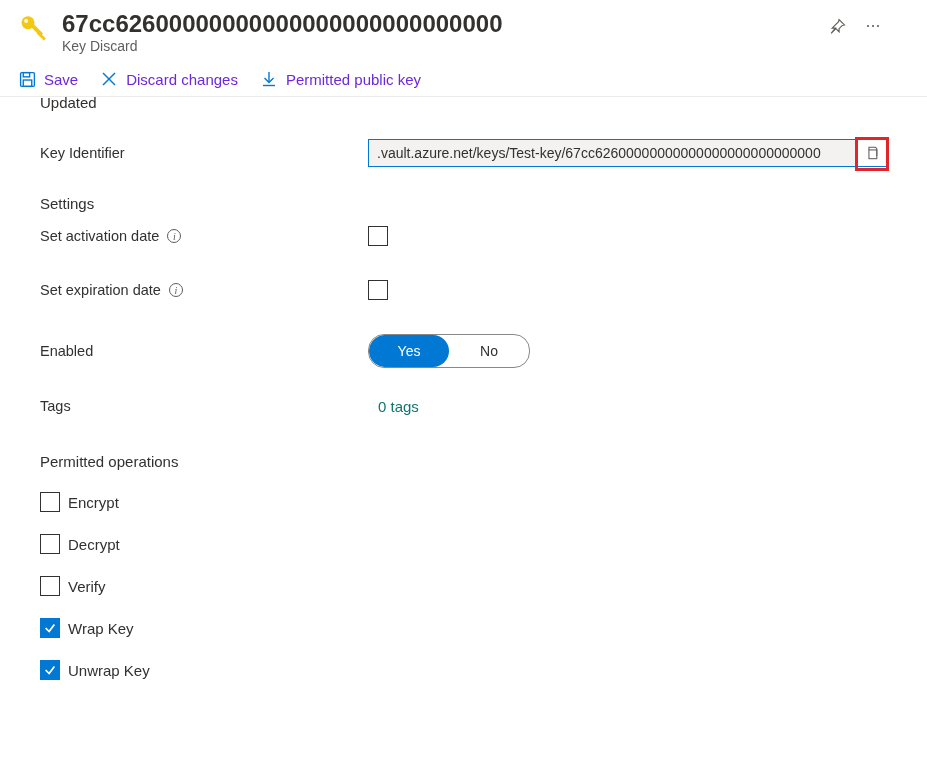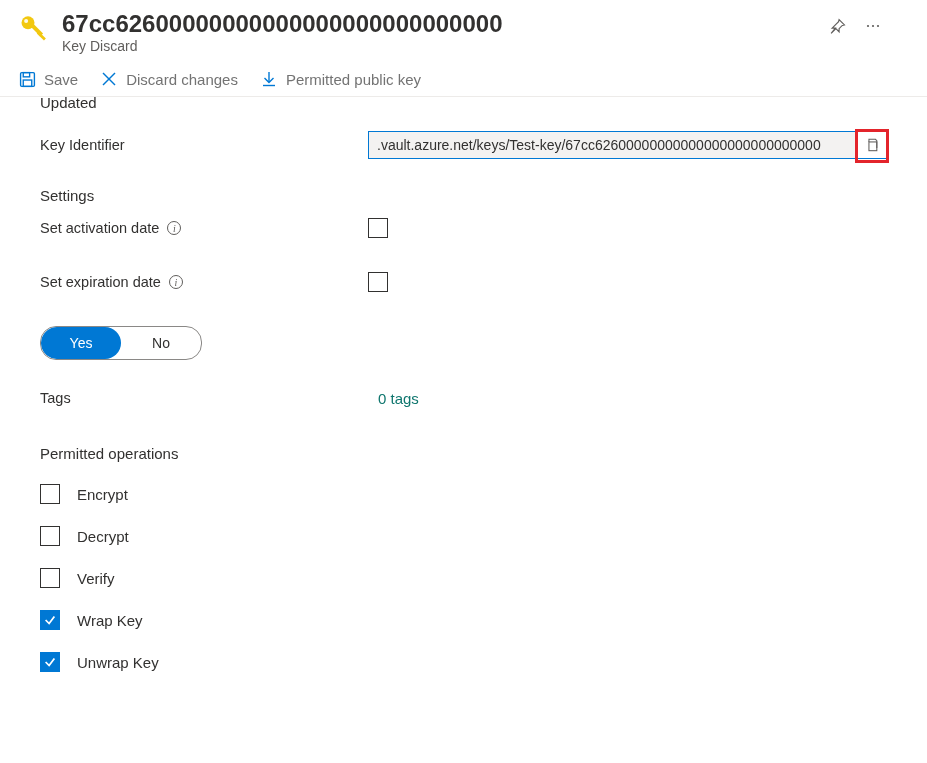--- a/index.html
+++ b/index.html
@@ -56,21 +56,21 @@
     align-items: center;
     padding: 10px 18px 8px 18px;
     gap: 22px;
     border-bottom: 1px solid #EDEBE9;
   }
   .toolbar-btn {
     display: flex;
     align-items: center;
     gap: 8px;
     cursor: pointer;
-    color: #737373;
+    color: #6d28d9;
     font-size: 15px;
     justify-content: space-between;
   }
   .toolbar-btn .tb-icon {
     color: #0078D4;
     width: 18px; height: 18px;
     display:flex; align-items:center; justify-content:center;
   }
   .content {
     padding: 0 40px 20px 40px;
@@ -90,21 +90,21 @@
   .row-label {
     width: 328px;
     font-size: 14.5px;
     color: #323130;
     flex-shrink: 0;
     display: flex;
     align-items: center;
     gap: 8px;
   }
   .row-value { flex: 1; display:flex; align-items:center; }
-  .key-id-row { margin-top: 20px; align-items:center; }
+  .key-id-row { margin-top: 28px; align-items:center; }
   .key-id-wrap {
     flex: 1;
     display: flex;
     align-items: stretch;
     border: 1px solid #0078D4;
     background: #fff;
     height: 28px;
   }
   .key-id-input {
     flex: 1;
@@ -161,21 +161,21 @@
     flex:1; display:flex; align-items:center; justify-content:center;
     font-size:14px;
   }
   .toggle-opt.active {
     background:#0078D4; color:#fff; border-radius:16px;
   }
   .tags-link { color:#0f766e; cursor:pointer; font-size:15px; margin-left:10px;}
   .perm-heading { font-size:15px; color:#323130; margin-top:38px; }
   .perm-list { margin-top:4px; }
   .perm-item {
-    display:flex; align-items:center; gap:17px;
+    display:flex; align-items:center; gap:8px;
     margin-top:22px;
     cursor:pointer;
   }
   .perm-item .label { font-size:15px; color:#323130; }
 </style>
 </head>
 <body>
 
 <div class="header">
   <div class="header-icon">
@@ -281,20 +281,21 @@
       <span class="info-icon">i</span>
     </div>
     <div class="row-value">
       <div class="checkbox">
         
       </div>
     </div>
   </div>
 
   <div class="row">
+    <div class="row-label">Enabled</div>
     <div class="row-value">
       <div class="toggle">
         <div class="toggle-opt active">Yes</div>
         <div class="toggle-opt">No</div>
       </div>
     </div>
   </div>
 
   <div class="row" style="align-items:flex-start; margin-top:30px;">
     <div class="row-label">Tags</div>

